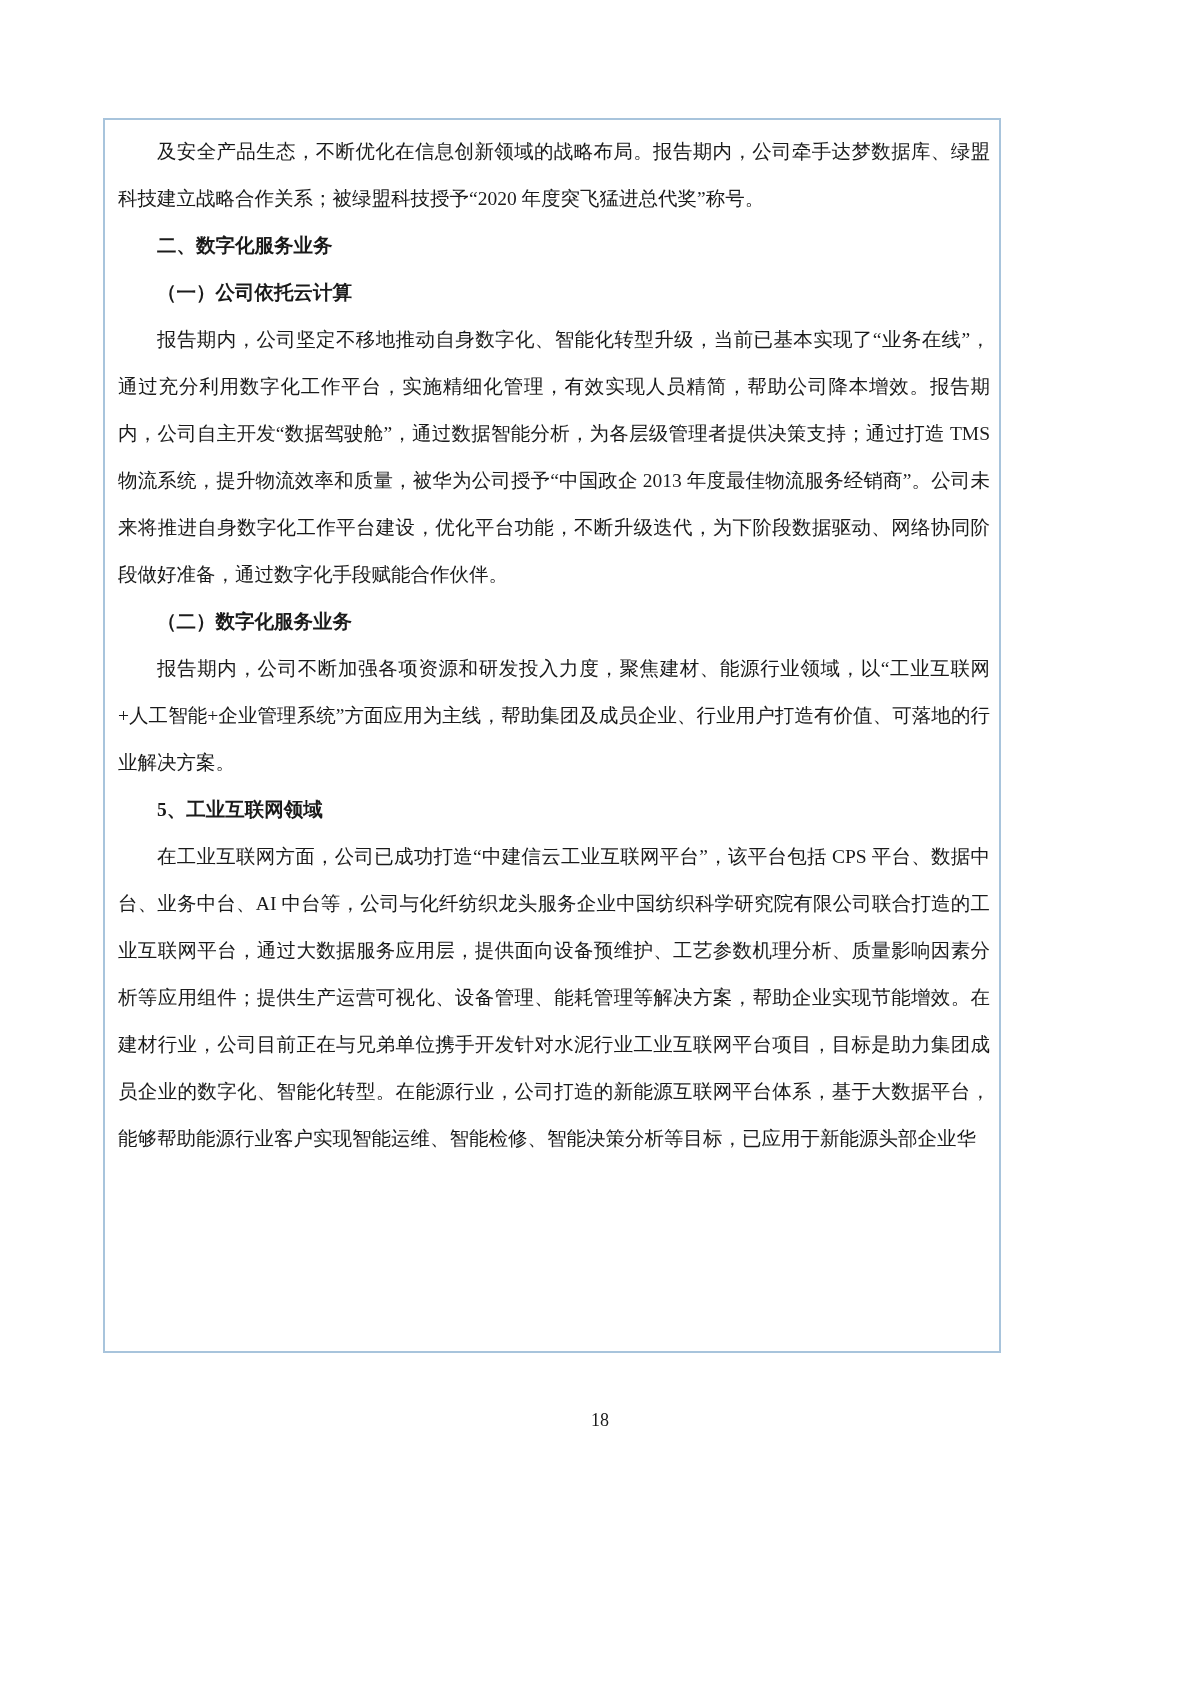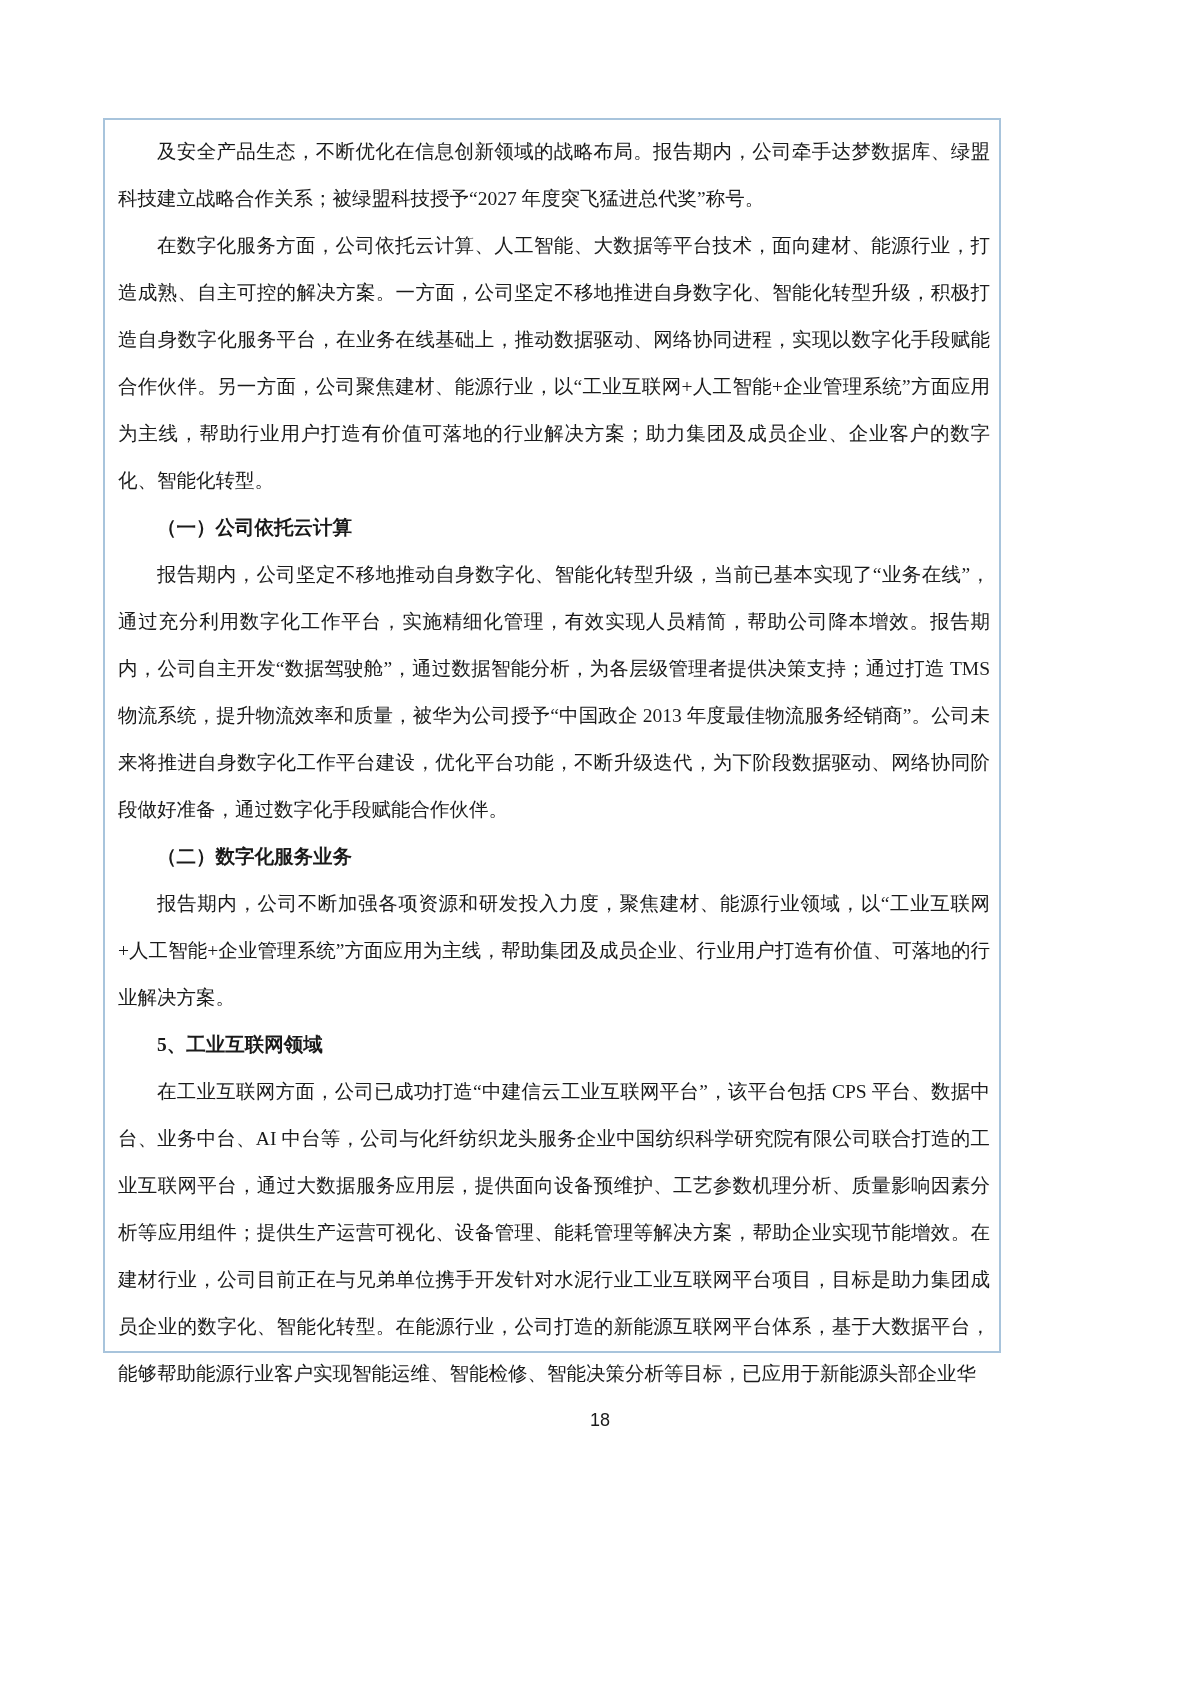--- a/index.html
+++ b/index.html
@@ -54,32 +54,32 @@
     font-weight: bold;
   }
   .page-number {
     position: absolute;
     left: 0;
     top: 1410px;
     width: 1200px;
     text-align: center;
     font-size: 18px;
     color: #1a1a1a;
-    font-family: Liberation Sans, sans-serif;
+    font-family: Liberation Serif, serif;
   }
 </style>
 </head>
 <body>
 
 <div class="page">
   <div class="content-frame"></div>
 
   <div class="text-body">
-    <p class="para">及安全产品生态，不断优化在信息创新领域的战略布局。报告期内，公司牵手达梦数据库、绿盟科技建立战略合作关系；被绿盟科技授予“2027 年度突飞猛进总代奖”称号。</p>
-    <p class="para">在数字化服务方面，公司依托云计算、人工智能、大数据等平台技术，面向建材、能源行业，打造成熟、自主可控的解决方案。一方面，公司坚定不移地推进自身数字化、智能化转型升级，积极打造自身数字化服务平台，在业务在线基础上，推动数据驱动、网络协同进程，实现以数字化手段赋能合作伙伴。另一方面，公司聚焦建材、能源行业，以“工业互联网+人工智能+企业管理系统”方面应用为主线，帮助行业用户打造有价值可落地的行业解决方案；助力集团及成员企业、企业客户的数字化、智能化转型。</p>
+    <p class="para">及安全产品生态，不断优化在信息创新领域的战略布局。报告期内，公司牵手达梦数据库、绿盟科技建立战略合作关系；被绿盟科技授予“2020 年度突飞猛进总代奖”称号。</p>
+    <p class="heading">二、数字化服务业务</p>
     <p class="heading">（一）公司依托云计算</p>
     <p class="para">报告期内，公司坚定不移地推动自身数字化、智能化转型升级，当前已基本实现了“业务在线”，通过充分利用数字化工作平台，实施精细化管理，有效实现人员精简，帮助公司降本增效。报告期内，公司自主开发“数据驾驶舱”，通过数据智能分析，为各层级管理者提供决策支持；通过打造 TMS 物流系统，提升物流效率和质量，被华为公司授予“中国政企 2013 年度最佳物流服务经销商”。公司未来将推进自身数字化工作平台建设，优化平台功能，不断升级迭代，为下阶段数据驱动、网络协同阶段做好准备，通过数字化手段赋能合作伙伴。</p>
     <p class="heading">（二）数字化服务业务</p>
     <p class="para">报告期内，公司不断加强各项资源和研发投入力度，聚焦建材、能源行业领域，以“工业互联网+人工智能+企业管理系统”方面应用为主线，帮助集团及成员企业、行业用户打造有价值、可落地的行业解决方案。</p>
     <p class="heading">5、工业互联网领域</p>
     <p class="para">在工业互联网方面，公司已成功打造“中建信云工业互联网平台”，该平台包括 CPS 平台、数据中台、业务中台、AI 中台等，公司与化纤纺织龙头服务企业中国纺织科学研究院有限公司联合打造的工业互联网平台，通过大数据服务应用层，提供面向设备预维护、工艺参数机理分析、质量影响因素分析等应用组件；提供生产运营可视化、设备管理、能耗管理等解决方案，帮助企业实现节能增效。在建材行业，公司目前正在与兄弟单位携手开发针对水泥行业工业互联网平台项目，目标是助力集团成员企业的数字化、智能化转型。在能源行业，公司打造的新能源互联网平台体系，基于大数据平台，能够帮助能源行业客户实现智能运维、智能检修、智能决策分析等目标，已应用于新能源头部企业华</p>
   </div>
 
   <div class="page-number">18</div>
 </div>

